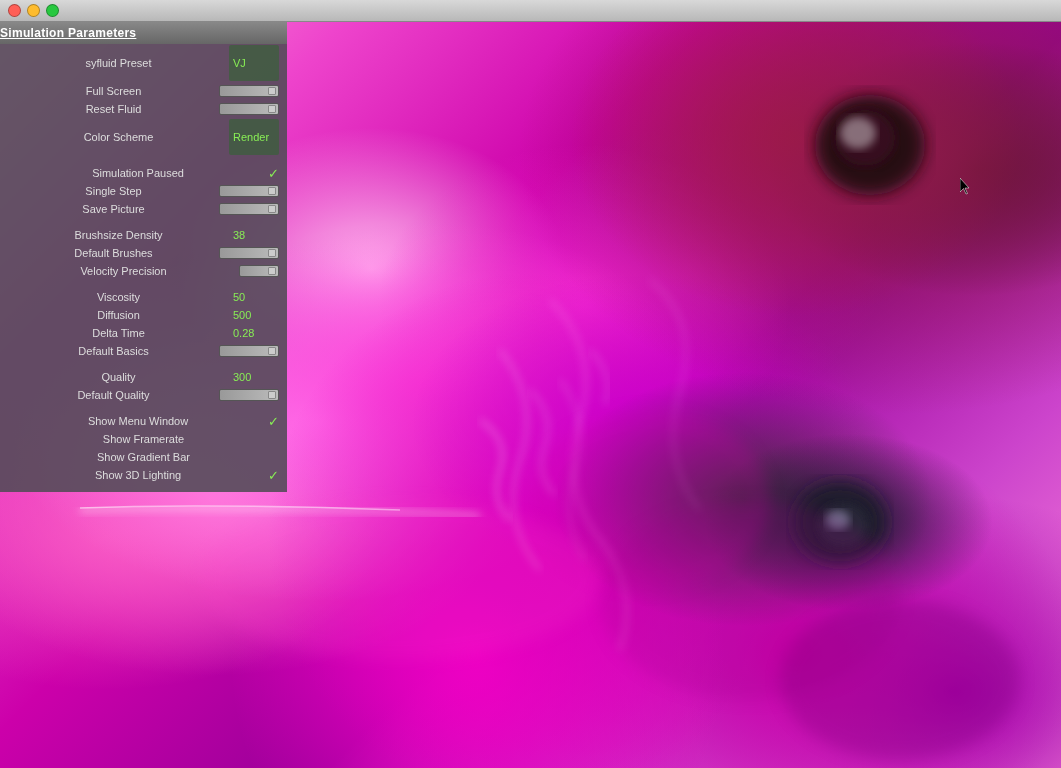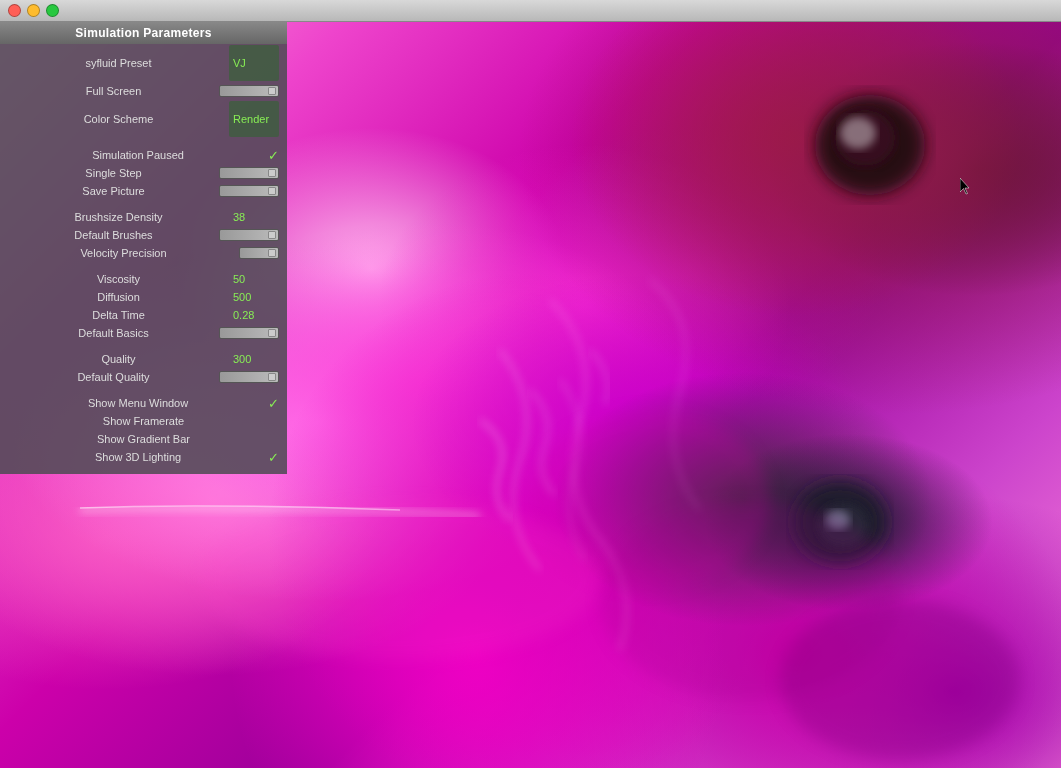--- a/index.html
+++ b/index.html
@@ -89,25 +89,26 @@
       width: 287px;
       background: rgba(80, 75, 85, 0.88);
       color: #ddd;
       font-size: 11px;
       padding-bottom: 8px;
     }
 
     #panel-title {
       background: linear-gradient(to bottom, #888 0%, #666 100%);
       color: #fff;
-      text-align: center;
+      text-align: left;
       padding: 4px 0;
       font-size: 12px;
       font-weight: bold;
       letter-spacing: 0.3px;
+      text-decoration: underline;
     }
 
     .param-row {
       display: flex;
       align-items: center;
       padding: 1px 8px;
       min-height: 18px;
     }
 
     .param-label {
@@ -226,20 +227,26 @@
     <span class="param-value green-bg">VJ</span>
   </div>
 
   <div class="param-row">
     <span class="param-label">Full Screen</span>
     <div class="param-slider">
         <div class="param-slider-handle"></div>
       </div>
   </div>
 
+  <div class="param-row">
+    <span class="param-label">Reset Fluid</span>
+    <div class="param-slider">
+        <div class="param-slider-handle"></div>
+      </div>
+  </div>
 
   <div class="param-row">
     <span class="param-label">Color Scheme</span>
     <span class="param-value green-bg">Render</span>
   </div>
 
   <div class="section-gap"></div>
 
   <div class="param-row">
     <span class="param-label">Simulation Paused</span>

